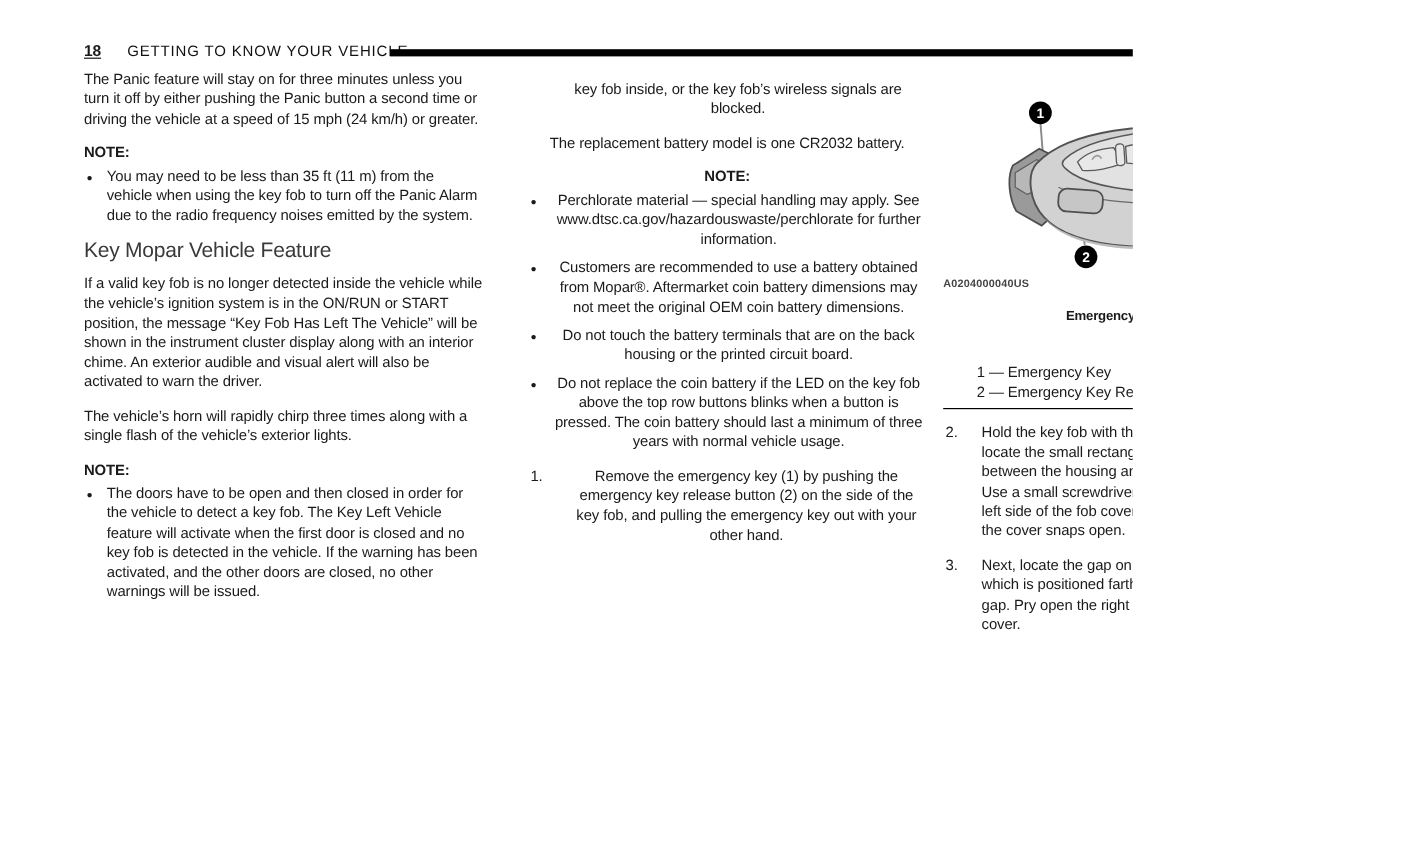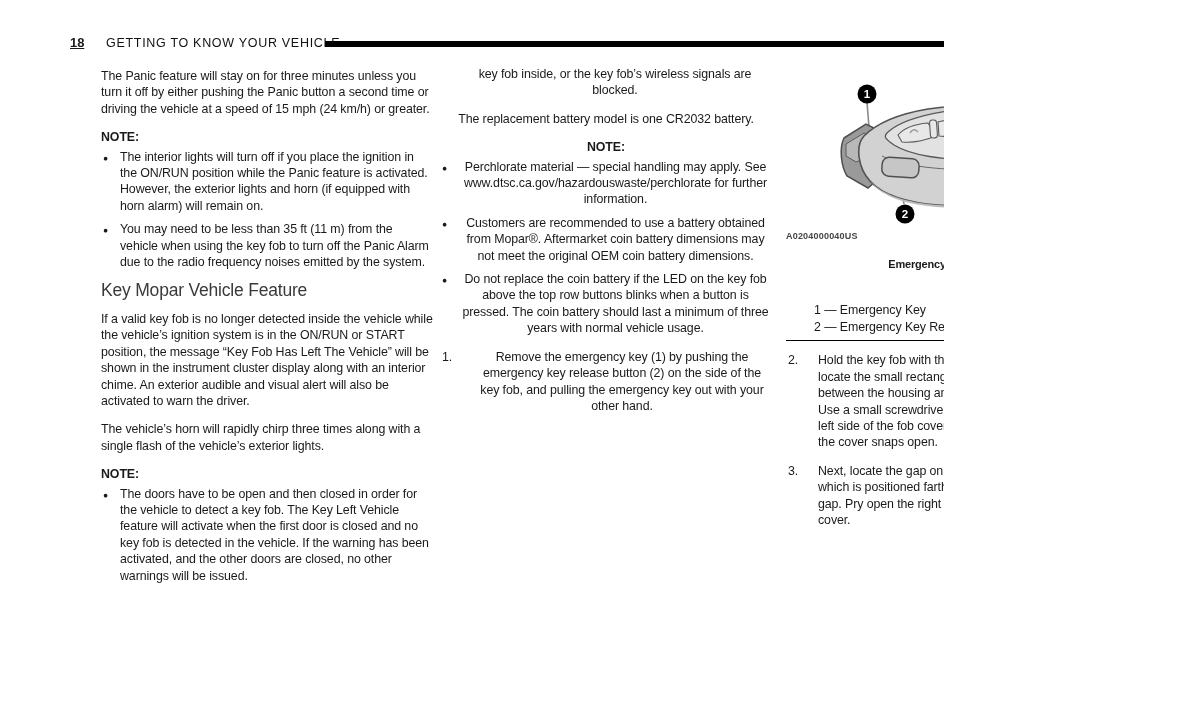--- a/index.html
+++ b/index.html
@@ -7,21 +7,21 @@
     position:relative; width:944px; height:720px; background:#fff;
     font-family:"Liberation Sans", sans-serif; color:#1a1a1a; overflow:hidden;
     letter-spacing:-0.1px;
   }
   
   .pagenum { position:absolute; left:70px; top:35px; font-size:13px; font-weight:bold; text-decoration:underline; }
   .header-title { position:absolute; left:106px; top:36px; font-size:12.5px; letter-spacing:0.7px; color:#111; }
   .header-bar { position:absolute; left:325px; top:41px; width:788px; height:6px; background:#000; }
   
   .col { position:absolute; width:332px; font-size:12.4px; line-height:16.4px; }
-  .col-1 { left:70px;  top:68px;margin-left:31px; }
+  .col-1 { left:70px;  top:58px; }
   .col-2 { left:440px; top:66px;text-align:center; }
   .col-3 { left:786px; top:78px; }
   .col p { margin:0 0 12px 0; }
   .note-label { font-weight:bold; margin:0 0 3px 0; }
   h2.section-heading {
     font-size:17.5px; font-weight:400; color:#3a3a3a;
     margin:3px 0 12px 0; letter-spacing:-0.2px;
   }
   ul.bullets { list-style:none; margin:0 0 12px 0; padding:0; }
   ul.bullets li { position:relative; padding-left:19px; margin:0 0 7px 0; }
@@ -43,39 +43,39 @@
 <div class="page">
 
   <div class="pagenum">18</div>
   <div class="header-title">GETTING TO KNOW YOUR VEHICLE</div>
   <div class="header-bar"></div>
 
   <div class="col col-1">
     <p>The Panic feature will stay on for three minutes unless you turn it off by either pushing the Panic button a second time or driving the vehicle at a speed of 15 mph (24 km/h) or greater.</p>
     <div class="note-label">NOTE:</div>
     <ul class="bullets">
-      <li>The interior lights will turn off if you place the ignition in the ON/RUN position while the Panic feature is activated. However, the exterior lights and horn (if equipped with horn alarm) will remain on.</li>
       <li>You may need to be less than 35 ft (11 m) from the vehicle when using the key fob to turn off the Panic Alarm due to the radio frequency noises emitted by the system.</li>
     </ul>
     <h2 class="section-heading">Key Mopar Vehicle Feature</h2>
     <p>If a valid key fob is no longer detected inside the vehicle while the vehicle’s ignition system is in the ON/RUN or START position, the message “Key Fob Has Left The Vehicle” will be shown in the instrument cluster display along with an interior chime. An exterior audible and visual alert will also be activated to warn the driver.</p>
     <p>The vehicle’s horn will rapidly chirp three times along with a single flash of the vehicle’s exterior lights.</p>
     <div class="note-label">NOTE:</div>
     <ul class="bullets">
       <li>The doors have to be open and then closed in order for the vehicle to detect a key fob. The Key Left Vehicle feature will activate when the first door is closed and no key fob is detected in the vehicle. If the warning has been activated, and the other doors are closed, no other warnings will be issued.</li>
     </ul>
   </div>
 
   <div class="col col-2">
     <p class="continuation">key fob inside, or the key fob’s wireless signals are blocked.</p>
     <p>The replacement battery model is one CR2032 battery.</p>
     <div class="note-label">NOTE:</div>
     <ul class="bullets">
       <li>Perchlorate material — special handling may apply. See www.dtsc.ca.gov/hazardouswaste/perchlorate for further information.</li>
       <li>Customers are recommended to use a battery obtained from Mopar®. Aftermarket coin battery dimensions may not meet the original OEM coin battery dimensions.</li>
+      <li>Do not touch the battery terminals that are on the back housing or the printed circuit board.</li>
       <li>Do not replace the coin battery if the LED on the key fob above the top row buttons blinks when a button is pressed. The coin battery should last a minimum of three years with normal vehicle usage.</li>
     </ul>
     <div class="step">
       <span class="step-num">1.</span>
       <span>Remove the emergency key (1) by pushing the emergency key release button (2) on the side of the key fob, and pulling the emergency key out with your other hand.</span>
     </div>
   </div>
 
   <div class="col col-3">
 

